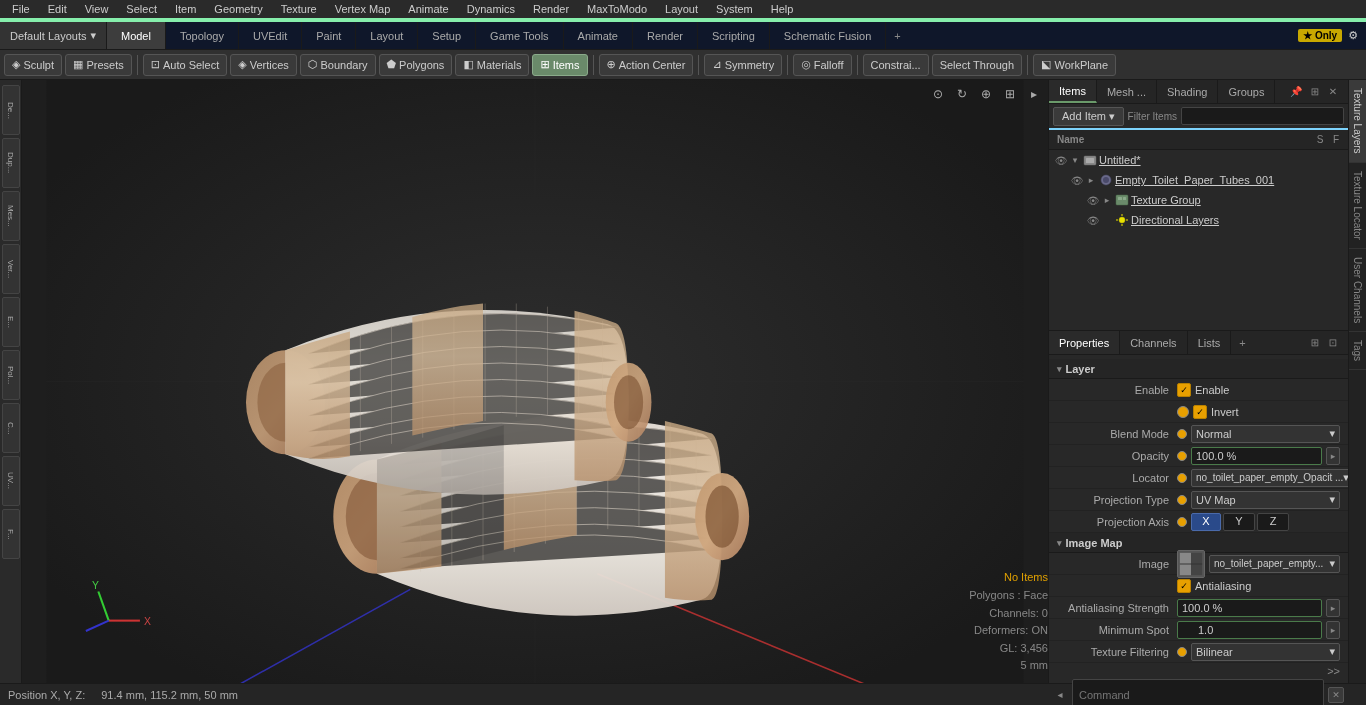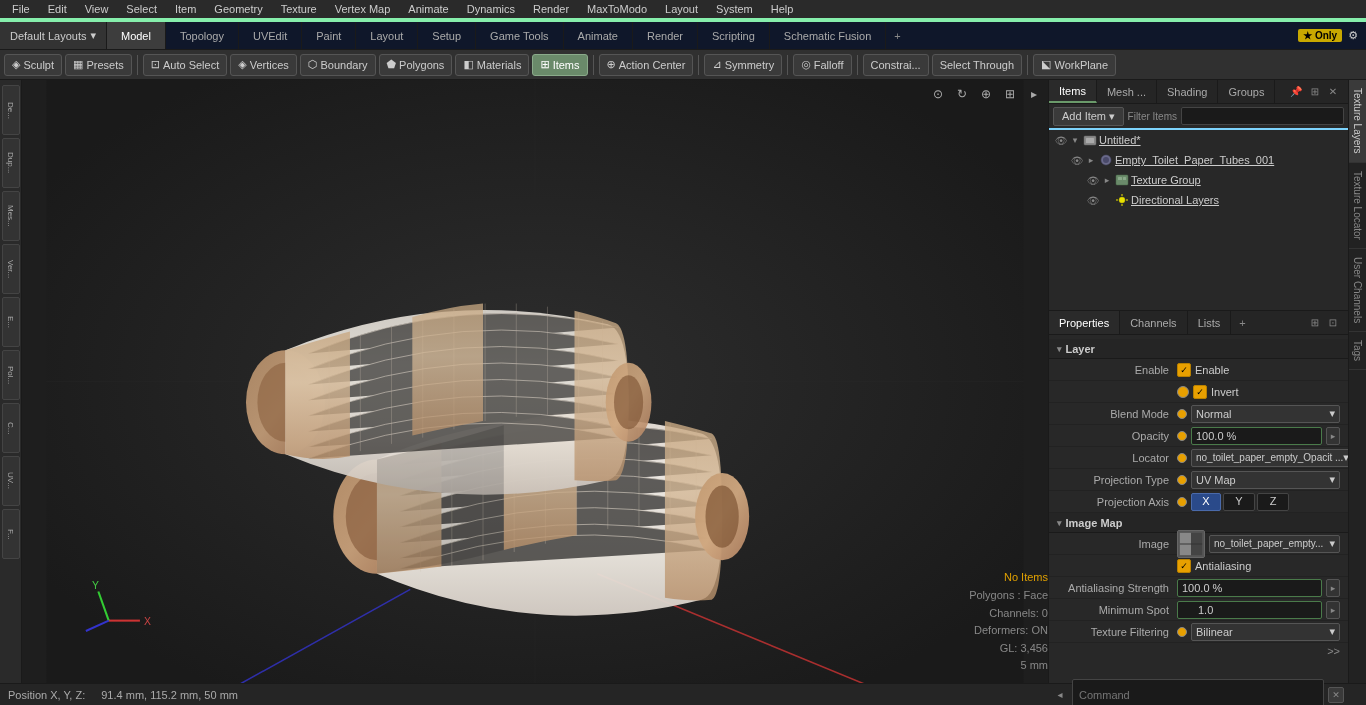--- a/index.html
+++ b/index.html
@@ -420,20 +420,25 @@
 
     <div id="items-toolbar">
       <div class="items-add-btn">
         <span>Add Item</span>
         <span>▾</span>
       </div>
       <span class="items-filter-label">Filter Items</span>
       <input class="items-filter" type="text" placeholder="" style="">
     </div>
 
+    <div id="items-tree-header">
+      <span class="tree-col-name">Name</span>
+      <span class="tree-col-s">S</span>
+      <span class="tree-col-f">F</span>
+    </div>
 
     <div id="items-tree">
 
       <div class="tree-item">
         <div class="tree-eye">👁</div>
         <div class="tree-expand">▾</div>
         <svg class="tree-icon" viewBox="0 0 14 14">
           <rect x="1" y="3" width="12" height="9" rx="1" fill="#888" stroke="#666" stroke-width="0.5"></rect>
           <rect x="3" y="5" width="8" height="5" rx="0.5" fill="#aaa"></rect>
         </svg>

